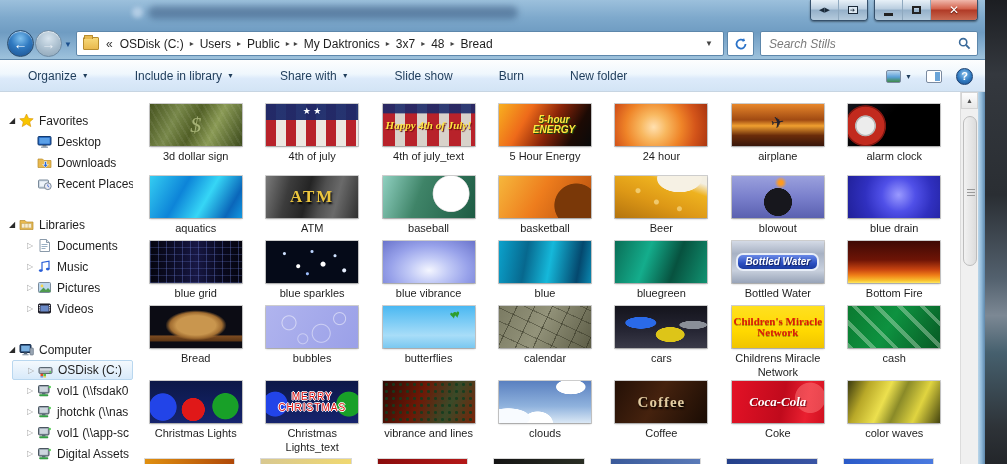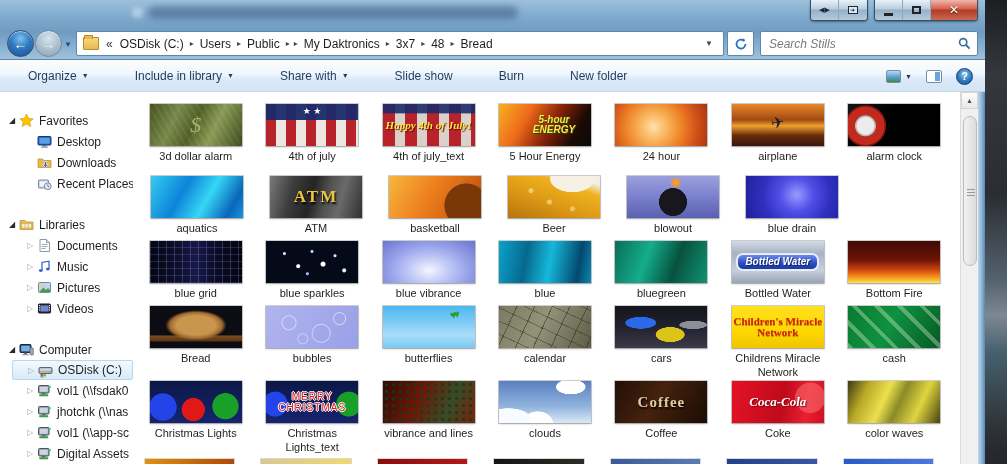--- a/index.html
+++ b/index.html
@@ -445,21 +445,21 @@
               <span class="sb-label">Digital Assets</span>
             </div>
           </div>
         </div>
       <div class="content" id="content">
           <div class="frow" style="height: 72px;">
             <div class="cell">
               <div class="thumb" style="background: repeating-linear-gradient(60deg, rgba(255, 255, 255, 0.06) 0px, rgba(255, 255, 255, 0.06) 2px, transparent 2px, transparent 6px), linear-gradient(115deg, rgb(70, 83, 31) 0%, rgb(120, 136, 74) 28%, rgb(81, 95, 38) 48%, rgb(138, 154, 85) 68%, rgb(60, 74, 28) 100%);">
                 <span class="ov ov-dollar">$</span>
               </div>
-              <div class="flabel">3d dollar alarm</div>
+              <div class="flabel">3d dollar sign</div>
             </div>
             <div class="cell">
               <div class="thumb" style="background: linear-gradient(rgba(27, 42, 106, 0.95) 0px, rgba(27, 42, 106, 0.95) 38%, rgba(27, 42, 106, 0) 39%), repeating-linear-gradient(90deg, rgb(184, 34, 42) 0px, rgb(184, 34, 42) 10px, rgb(236, 231, 225) 10px, rgb(236, 231, 225) 20px);">
                 <span class="ov ov-star">★ ★</span>
               </div>
               <div class="flabel">4th of july</div>
             </div>
             <div class="cell">
               <div class="thumb" style="background: linear-gradient(rgba(27, 42, 106, 0.9) 0px, rgba(27, 42, 106, 0.9) 22%, rgba(27, 42, 106, 0) 23%), repeating-linear-gradient(90deg, rgb(184, 34, 42) 0px, rgb(184, 34, 42) 12px, rgb(216, 210, 202) 12px, rgb(216, 210, 202) 22px); text-decoration: underline;">
                 <span class="ov ov-july">Happy 4th of July!</span>
@@ -490,20 +490,24 @@
           <div class="frow" style="height: 65px;">
             <div class="cell">
               <div class="thumb" style="background: linear-gradient(120deg, rgb(52, 205, 242) 0%, rgb(13, 132, 216) 35%, rgb(54, 214, 246) 60%, rgb(10, 102, 186) 85%, rgb(18, 152, 224) 100%);"></div>
               <div class="flabel">aquatics</div>
             </div>
             <div class="cell">
               <div class="thumb" style="background: linear-gradient(105deg, rgb(122, 122, 122) 0%, rgb(60, 60, 60) 25%, rgb(36, 36, 36) 45%, rgb(80, 80, 80) 60%, rgb(106, 106, 106) 75%, rgb(48, 48, 48) 100%);">
                 <span class="ov ov-atm">ATM</span>
               </div>
               <div class="flabel">ATM</div>
+            </div>
+            <div class="cell">
+              <div class="thumb" style="background: radial-gradient(circle at 74% 42%, rgb(255, 255, 255) 0px, rgb(255, 255, 255) 24%, rgb(216, 216, 216) 25%, rgba(0, 0, 0, 0) 26%), linear-gradient(110deg, rgb(143, 208, 192) 0%, rgb(63, 132, 104) 40%, rgb(30, 92, 68) 100%);"></div>
+              <div class="flabel">baseball</div>
             </div>
             <div class="cell">
               <div class="thumb" style="background: radial-gradient(circle at 84% 70%, rgb(122, 56, 8) 0px, rgb(122, 56, 8) 26%, rgba(0, 0, 0, 0) 27%), linear-gradient(120deg, rgb(246, 183, 60) 0%, rgb(238, 125, 29) 45%, rgb(180, 77, 12) 100%);"></div>
               <div class="flabel">basketball</div>
             </div>
             <div class="cell">
               <div class="thumb" style="background: radial-gradient(at 70% 6%, rgb(246, 241, 228) 0px, rgb(246, 241, 228) 24%, rgba(0, 0, 0, 0) 25%), radial-gradient(circle at 25% 35%, rgba(255, 240, 180, 0.55) 0px, rgba(255, 240, 180, 0.55) 2px, rgba(0, 0, 0, 0) 3px), radial-gradient(circle at 45% 62%, rgba(255, 240, 180, 0.55) 0px, rgba(255, 240, 180, 0.55) 2px, rgba(0, 0, 0, 0) 3px), radial-gradient(circle at 70% 78%, rgba(255, 240, 180, 0.5) 0px, rgba(255, 240, 180, 0.5) 2px, rgba(0, 0, 0, 0) 3px), linear-gradient(200deg, rgb(243, 239, 226) 0%, rgb(243, 239, 226) 12%, rgb(238, 178, 31) 28%, rgb(221, 152, 22) 60%, rgb(180, 116, 14) 100%);"></div>
               <div class="flabel">Beer</div>
             </div>
             <div class="cell">

